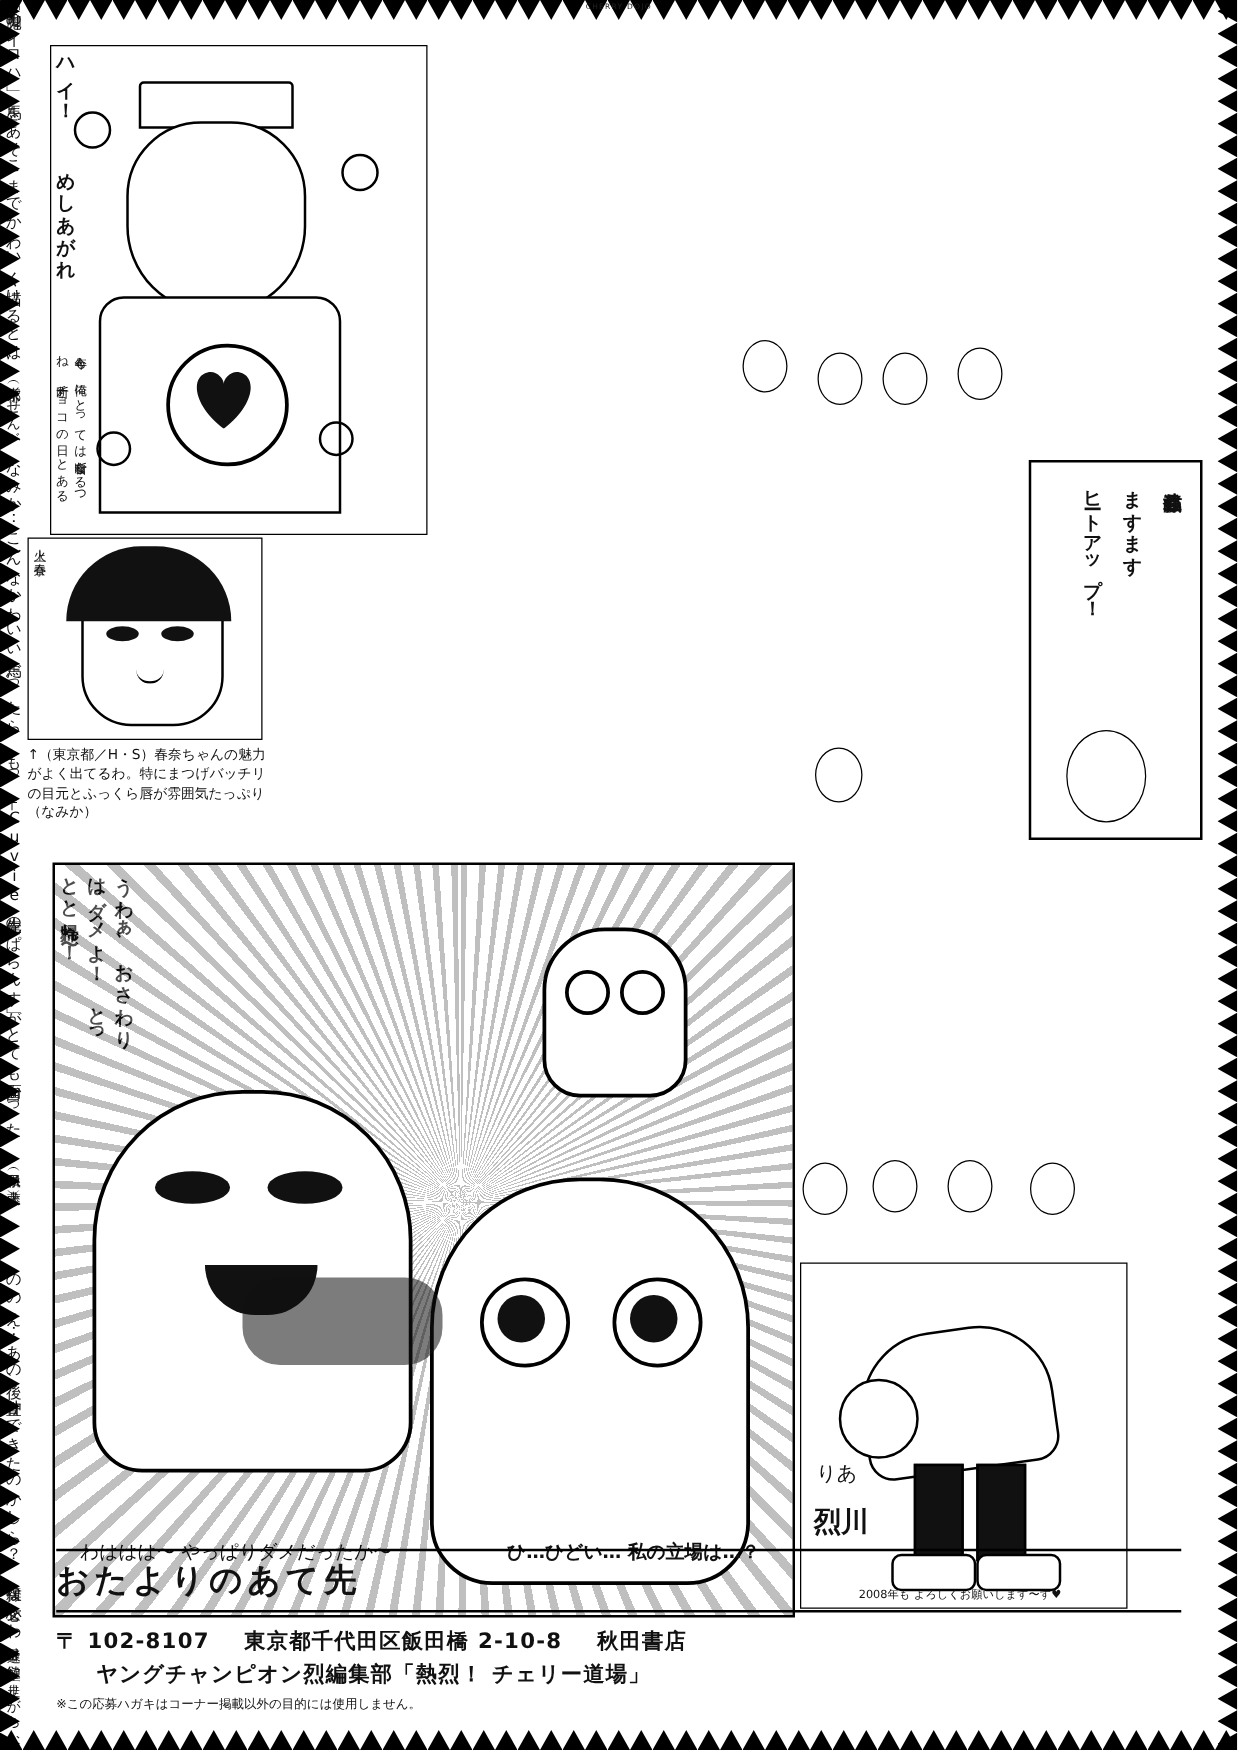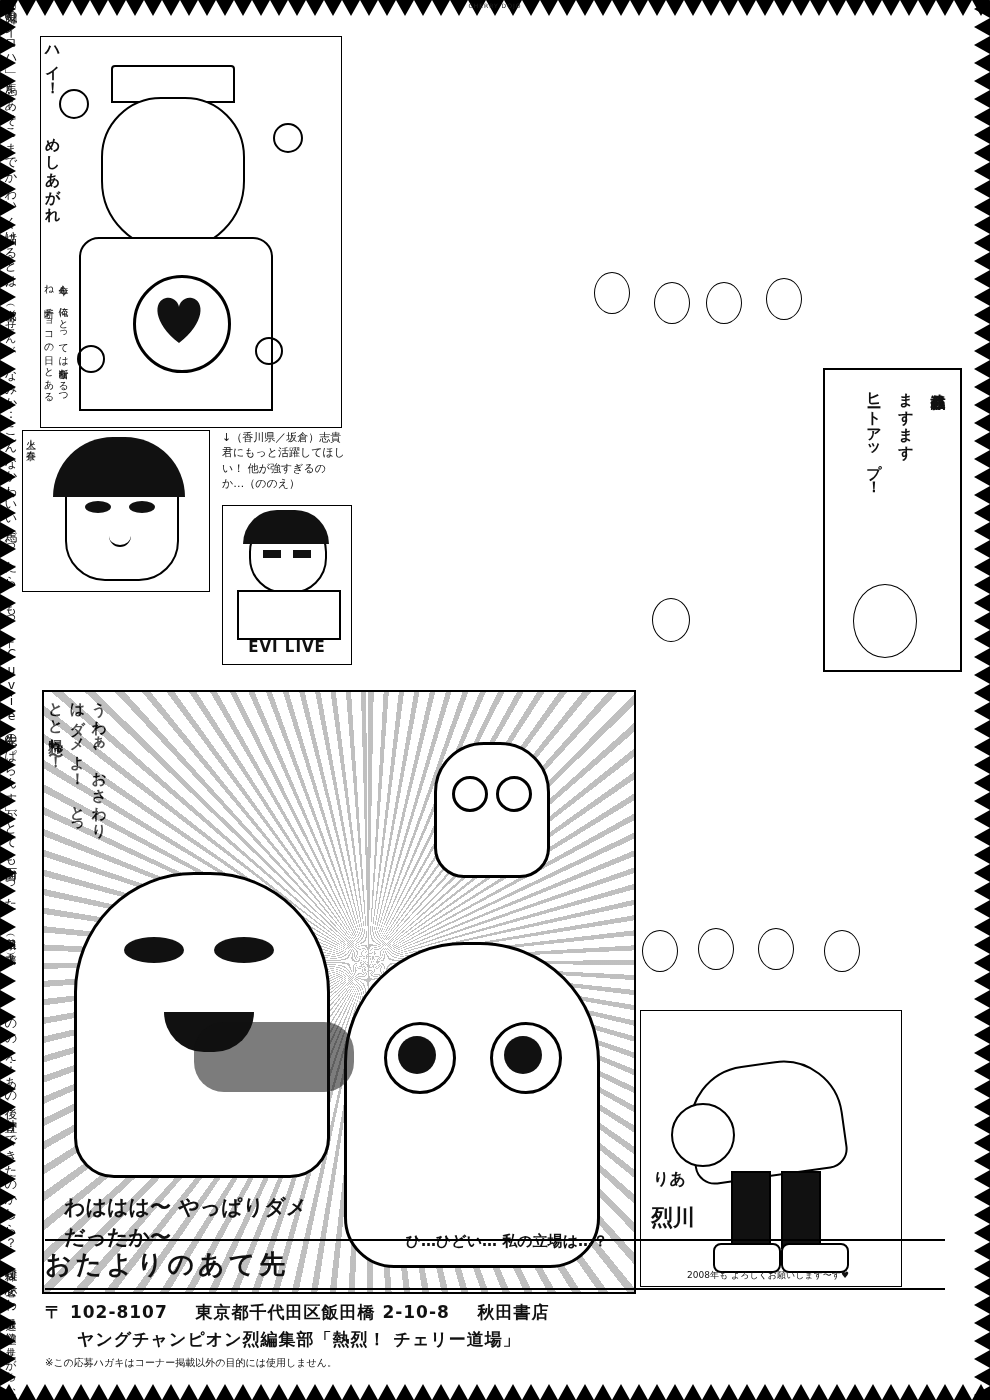--- a/index.html
+++ b/index.html
@@ -398,62 +398,54 @@
   </div>
 
   <div class="art framed" style="left:22px;top:430px;width:186px;height:160px;">
     <div style="position:absolute;left:42px;top:14px;width:110px;height:132px;border:2px solid #000;border-radius:52px 52px 40px 40px;background:#fff;"></div>
     <div style="position:absolute;left:30px;top:6px;width:132px;height:60px;background:#111;border-radius:60px 60px 0 0;"></div>
     <div style="position:absolute;left:62px;top:70px;width:26px;height:12px;background:#111;border-radius:50%;"></div>
     <div style="position:absolute;left:106px;top:70px;width:26px;height:12px;background:#111;border-radius:50%;"></div>
     <div style="position:absolute;left:86px;top:104px;width:22px;height:10px;border-bottom:2px solid #000;border-radius:0 0 12px 12px;"></div>
     <div class="vcol vtiny" style="top:8px;left:8px;height:70px;">火上 春奈</div>
   </div>
-
-  <div class="art framed" style="left:222px;top:505px;width:128px;height:158px;">
-    <div style="position:absolute;left:26px;top:10px;width:74px;height:74px;border:2px solid #000;border-radius:36px;background:#fff;"></div>
-    <div style="position:absolute;left:20px;top:4px;width:86px;height:34px;background:#111;border-radius:40px 40px 0 0;"></div>
-    <div style="position:absolute;left:40px;top:44px;width:18px;height:8px;background:#111;"></div>
-    <div style="position:absolute;left:70px;top:44px;width:18px;height:8px;background:#111;"></div>
-    <div style="position:absolute;left:14px;top:84px;width:100px;height:46px;border:2px solid #000;background:#fff;"></div>
-    <div style="position:absolute;left:8px;bottom:4px;width:112px;height:26px;display:flex;align-items:center;justify-content:center;font-weight:bold;font-size:15px;letter-spacing:1px;">EVI LIVE</div>
-  </div>
-  <div class="arrow-note" style="left:222px;top:430px;width:126px;">↓（香川県／坂倉）志貴君にもっと活躍してほしい！ 他が強すぎるのか…（ののえ）</div>
+  <div class="arrow-note" style="left:22px;top:596px;width:192px;">↑（東京都／H・S）春奈ちゃんの魅力がよく出てるわ。特にまつげバッチリの目元とふっくら唇が雰囲気たっぷり（なみか）</div>
+
 
   <div class="manga" style="left:42px;top:690px;width:590px;height:600px;">
     <div class="speed" style="opacity:.25;"></div>
 
     <div style="position:absolute;left:30px;top:180px;width:250px;height:300px;border:3px solid #000;border-radius:120px 120px 40px 40px;background:#fff;"></div>
     <div style="position:absolute;left:80px;top:245px;width:60px;height:26px;background:#111;border-radius:50%;"></div>
     <div style="position:absolute;left:170px;top:245px;width:60px;height:26px;background:#111;border-radius:50%;"></div>
     <div style="position:absolute;left:120px;top:320px;width:90px;height:40px;background:#111;border-radius:0 0 50px 50px;"></div>
     <div style="position:absolute;left:300px;top:250px;width:250px;height:320px;border:3px solid #000;border-radius:120px 120px 50px 50px;background:#fff;"></div>
     <div style="position:absolute;left:340px;top:330px;width:66px;height:66px;border:3px solid #000;border-radius:50%;background:#fff;"></div>
     <div style="position:absolute;left:354px;top:344px;width:38px;height:38px;background:#111;border-radius:50%;"></div>
     <div style="position:absolute;left:446px;top:330px;width:66px;height:66px;border:3px solid #000;border-radius:50%;background:#fff;"></div>
     <div style="position:absolute;left:460px;top:344px;width:38px;height:38px;background:#111;border-radius:50%;"></div>
     <div style="position:absolute;left:150px;top:330px;width:160px;height:70px;background:#111;opacity:.55;border-radius:30px;"></div>
     <div style="position:absolute;left:390px;top:50px;width:110px;height:130px;border:3px solid #000;border-radius:50px 50px 30px 30px;background:#fff;"></div>
     <div style="position:absolute;left:408px;top:84px;width:30px;height:30px;border:3px solid #000;border-radius:50%;"></div>
     <div style="position:absolute;left:452px;top:84px;width:30px;height:30px;border:3px solid #000;border-radius:50%;"></div>
 
     <div class="vcol vbig" style="top:30px;left:220px;height:140px;color:#111;">うわぁ、おさわりはダメよ！ とっとと帰れ〜！</div>
-    <div style="position:absolute;left:20px;bottom:40px;width:250px;writing-mode:horizontal-tb;font-size:21px;font-weight:bold;line-height:1.4;">わははは〜 やっぱりダメだったか〜</div>
+    <div style="position:absolute;left:20px;bottom:40px;width:250px;writing-mode:horizontal-tb;font-size:15px;font-weight:normal;line-height:1.4;">わははは〜 やっぱりダメだったか〜</div>
     <div style="position:absolute;right:26px;bottom:40px;width:230px;writing-mode:horizontal-tb;font-size:15px;font-weight:bold;line-height:1.4;text-align:right;">ひ…ひどい… 私の立場は…？</div>
   </div>
 
   <div class="art framed" style="left:640px;top:1010px;width:260px;height:275px;">
     <div style="position:absolute;left:48px;top:52px;width:150px;height:110px;border:2px solid #000;border-radius:60px 60px 20px 20px;background:#fff;transform:rotate(-8deg);"></div>
     <div style="position:absolute;left:30px;top:92px;width:60px;height:60px;border:2px solid #000;border-radius:50%;background:#fff;"></div>
     <div style="position:absolute;left:90px;top:160px;width:36px;height:74px;border:2px solid #000;background:#111;"></div>
     <div style="position:absolute;left:140px;top:160px;width:36px;height:74px;border:2px solid #000;background:#111;"></div>
     <div style="position:absolute;left:72px;top:232px;width:64px;height:26px;border:2px solid #000;border-radius:8px;background:#fff;"></div>
     <div style="position:absolute;left:140px;top:232px;width:64px;height:26px;border:2px solid #000;border-radius:8px;background:#fff;"></div>
     <div style="position:absolute;left:46px;bottom:4px;width:200px;writing-mode:horizontal-tb;font-size:9px;">2008年も よろしくお願いします〜す♥</div>
-    <div style="position:absolute;left:12px;top:158px;font-size:16px;font-weight:bold;">りあ</div>
+    <div style="position:absolute;left:12px;top:158px;font-size:16px;font-weight:normal;">りあ</div>
     <div style="position:absolute;left:10px;top:192px;font-size:22px;font-weight:bold;">烈川</div>
   </div>
 
   <div class="footer">
     <div class="hr-black" style="width:900px;"></div>
     <div class="foot-line">
       <div class="foot-title">おたよりのあて先</div>
     </div>
     <div class="hr-black" style="width:900px;"></div>
     <div class="foot-addr">

